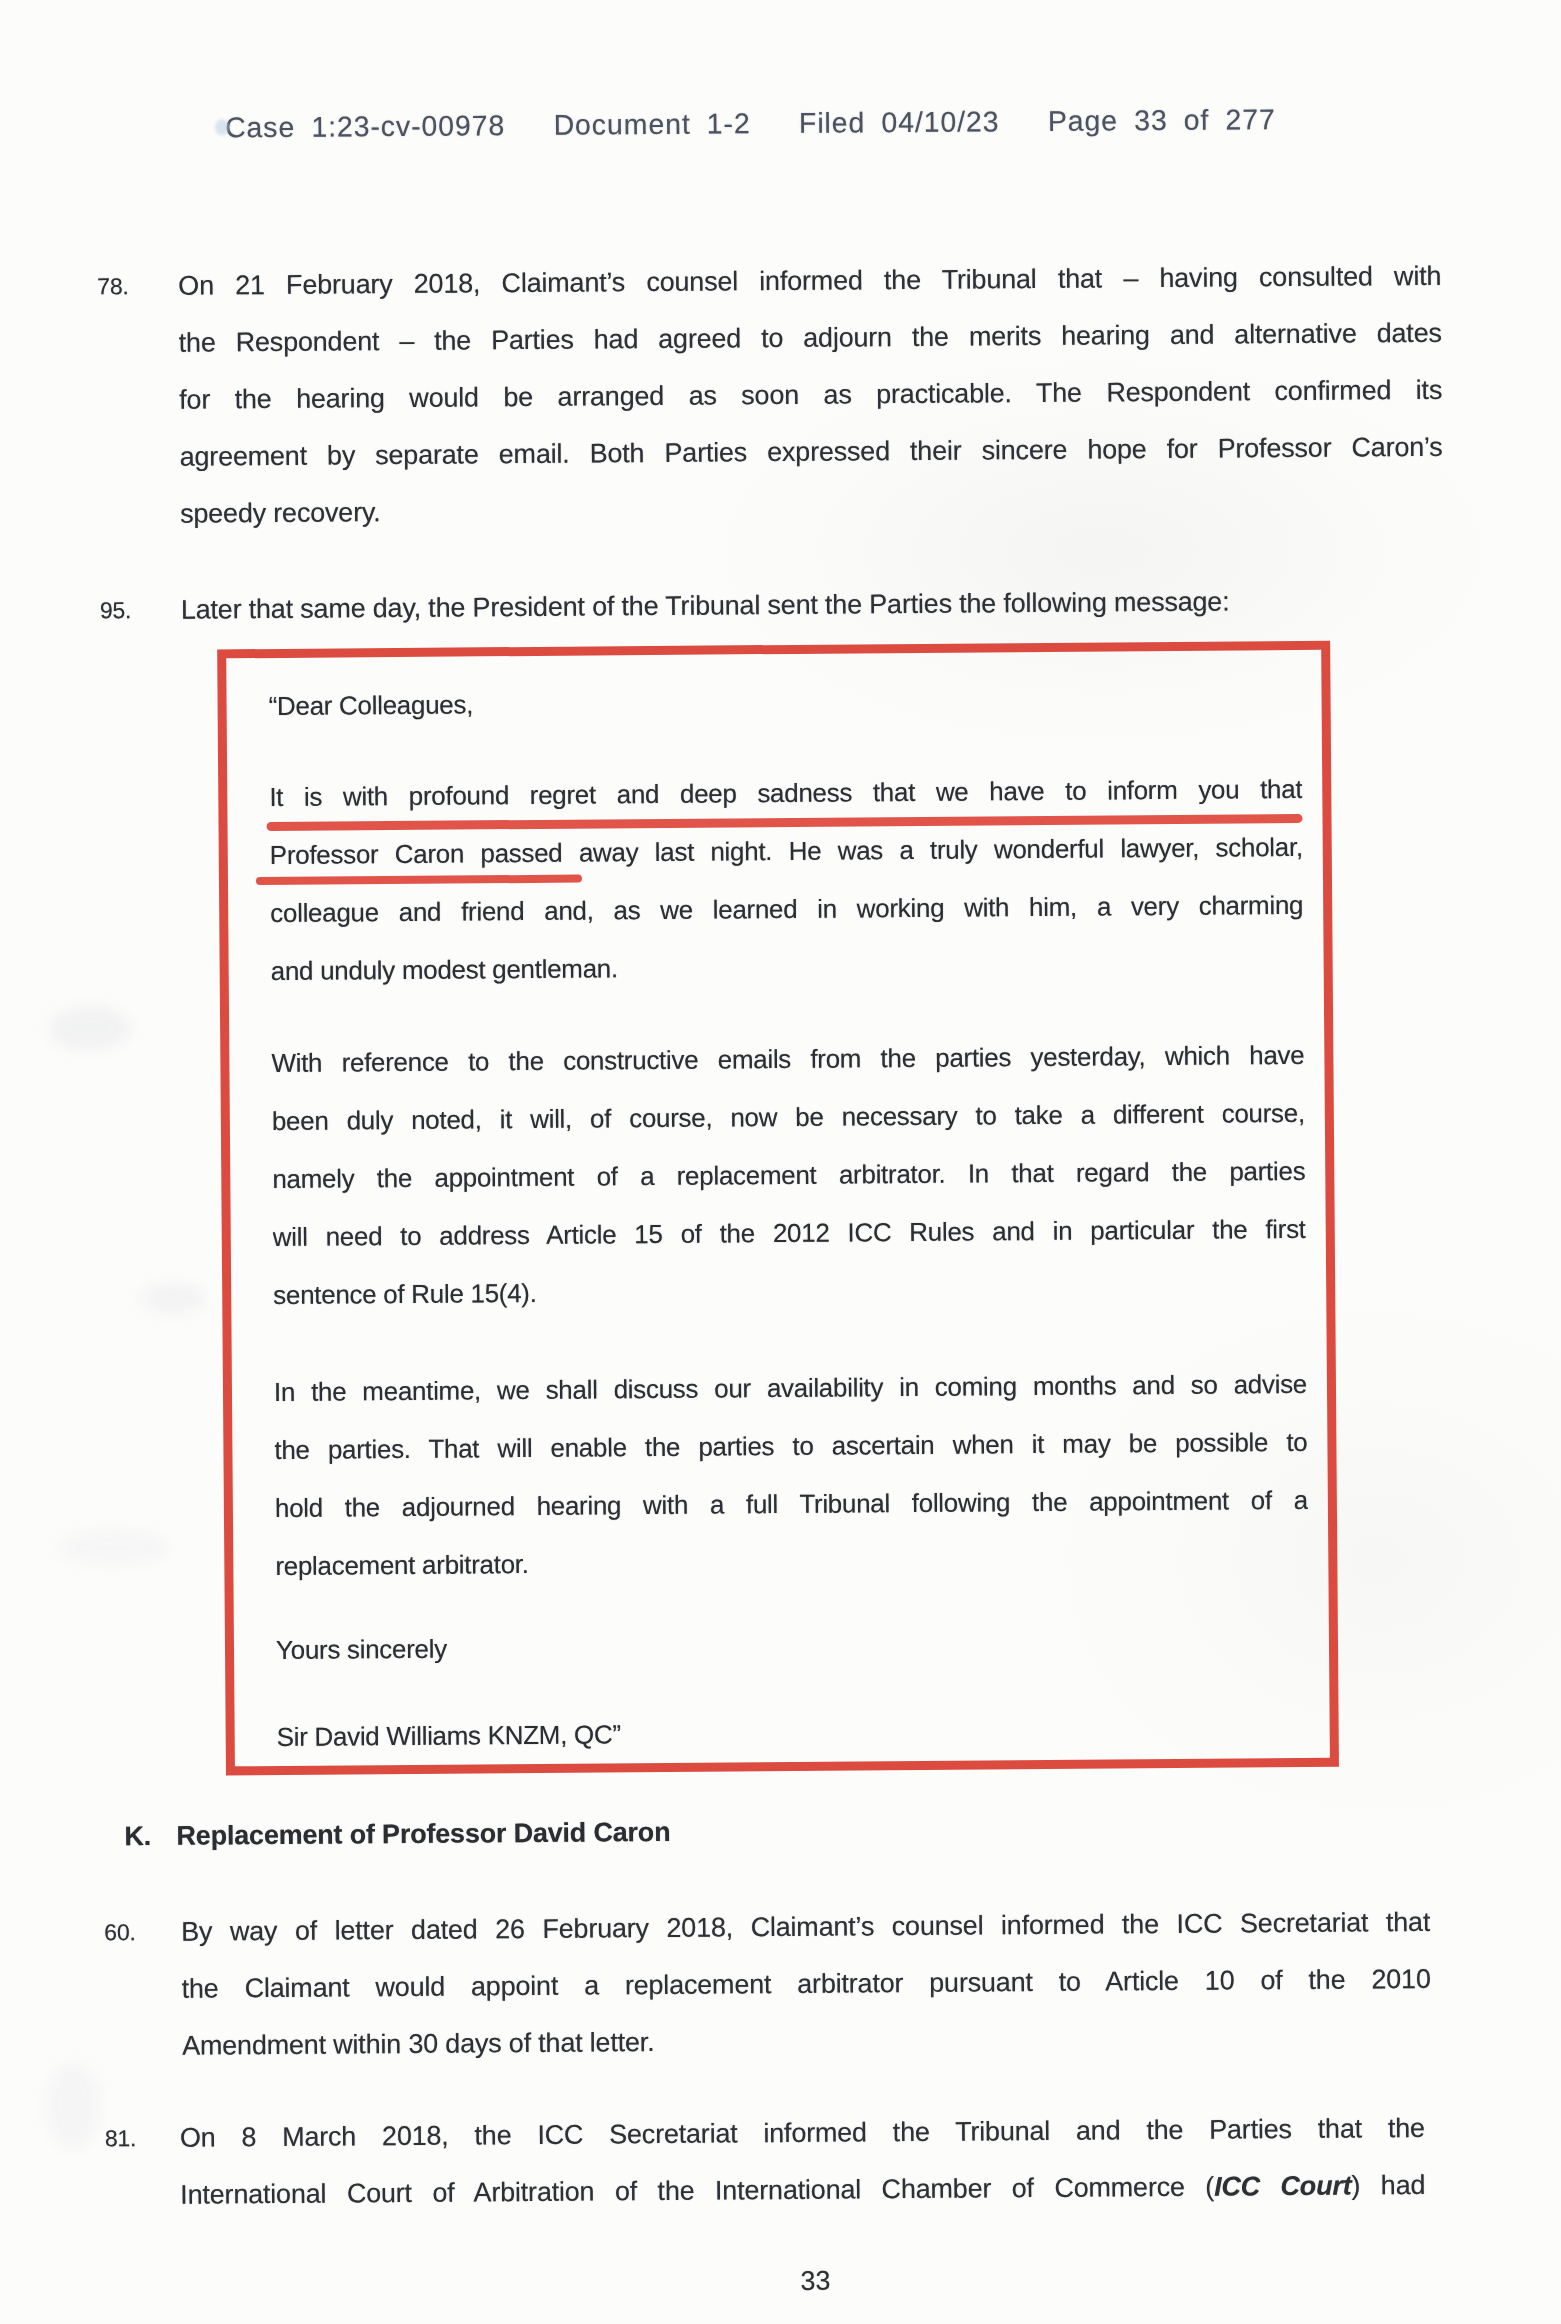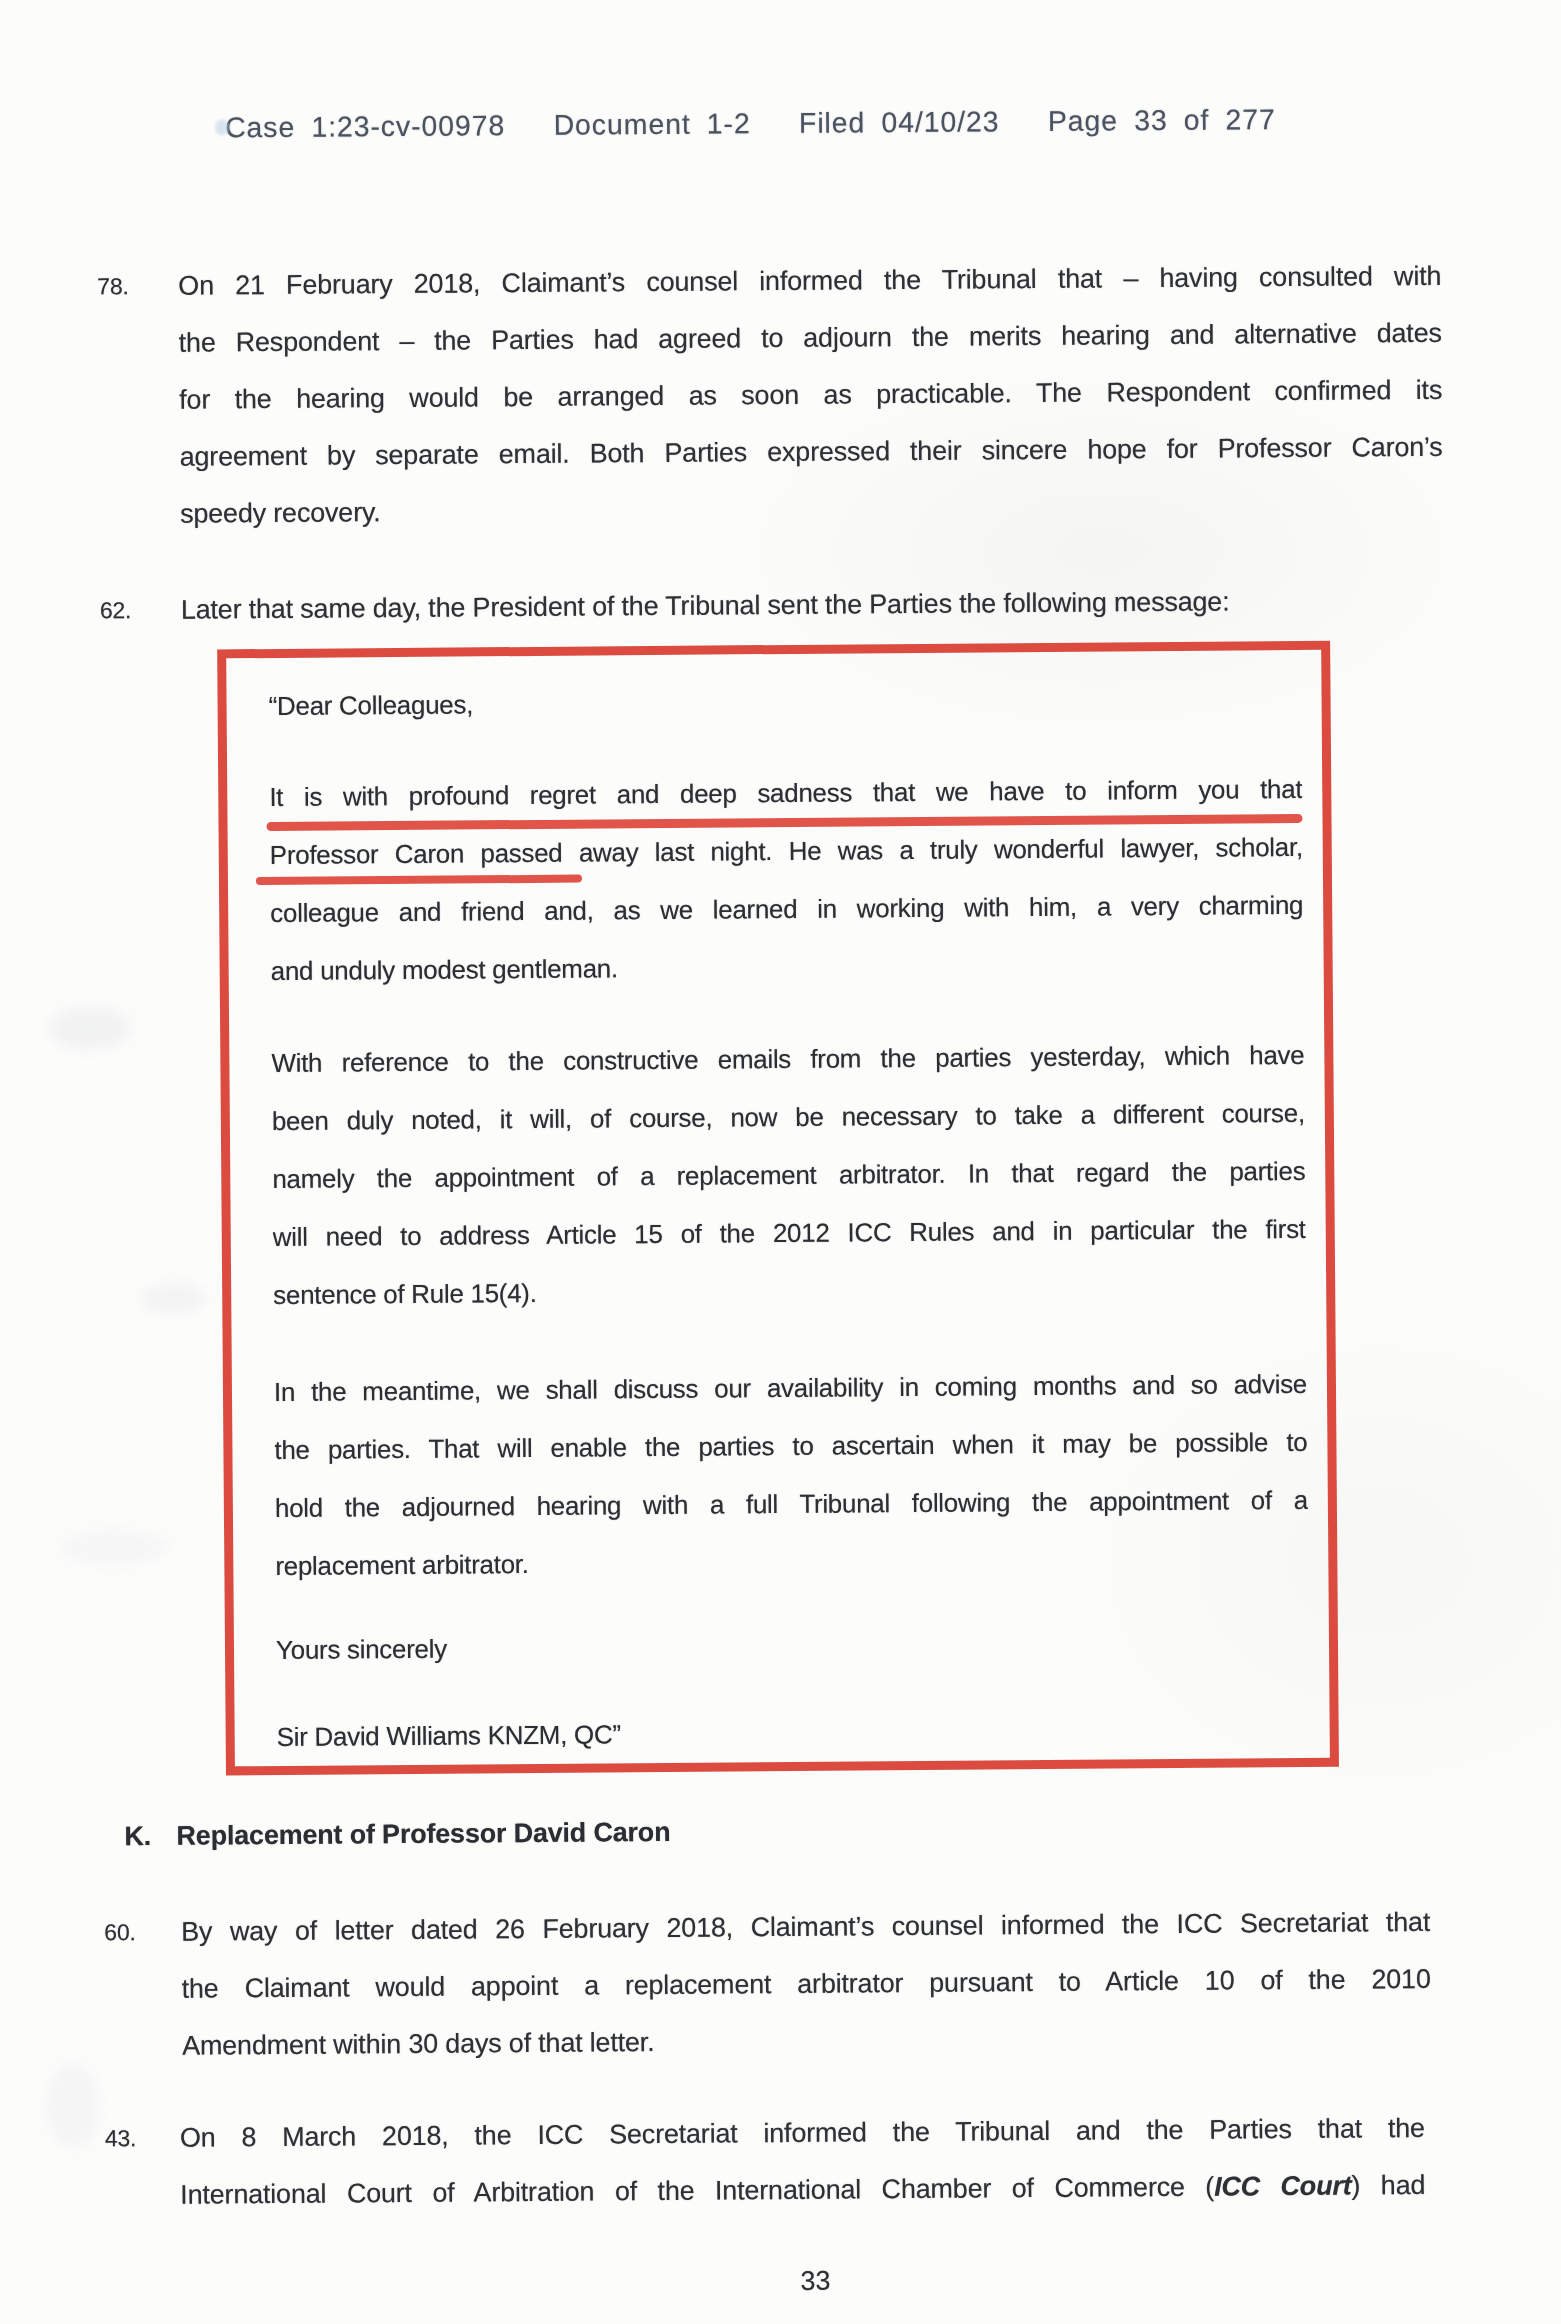--- a/index.html
+++ b/index.html
@@ -101,21 +101,21 @@
 
     <div class="pnum" style="left:103px;top:253px">78.</div>
     <div class="para" style="left:184px;top:253px;width:1263px">
       <div class="ln j">On 21 February 2018, Claimant’s counsel informed the Tribunal that – having consulted with</div>
       <div class="ln j">the Respondent – the Parties had agreed to adjourn the merits hearing and alternative dates</div>
       <div class="ln j">for the hearing would be arranged as soon as practicable.  The Respondent confirmed its</div>
       <div class="ln j">agreement by separate email. Both Parties expressed their sincere hope for Professor Caron’s</div>
       <div class="ln">speedy recovery.</div>
     </div>
 
-    <div class="pnum" style="left:103px;top:577px">62.</div>
+    <div class="pnum" style="left:103px;top:577px">95.</div>
     <div class="para" style="left:184px;top:577px;width:1263px">
       <div class="ln">Later that same day, the President of the Tribunal sent the Parties the following message:</div>
     </div>
 
     <div class="letter">
       <div class="ln">“Dear Colleagues,</div>
       <div class="lp mt36">
         <div class="ln j">It is with profound regret and deep sadness that we have to inform you that</div>
         <div class="ln j">Professor Caron passed away last night. He was a truly wonderful lawyer, scholar,</div>
         <div class="ln j">colleague and friend and, as we learned in working with him, a very charming</div>
@@ -145,21 +145,21 @@
       <span class="klabel">K.</span><span>Replacement of Professor David Caron</span>
     </div>
 
     <div class="pnum" style="left:97px;top:1899px">60.</div>
     <div class="para" style="left:174px;top:1899px;width:1249px">
       <div class="ln j">By way of letter dated 26 February 2018, Claimant’s counsel informed the ICC Secretariat that</div>
       <div class="ln j">the Claimant would appoint a replacement arbitrator pursuant to Article 10 of the 2010</div>
       <div class="ln">Amendment within 30 days of that letter.</div>
     </div>
 
-    <div class="pnum" style="left:96px;top:2105px">43.</div>
+    <div class="pnum" style="left:96px;top:2105px">81.</div>
     <div class="para" style="left:171px;top:2105px;width:1245px">
       <div class="ln j">On 8 March 2018, the ICC Secretariat informed the Tribunal and the Parties that the</div>
       <div class="ln j"><span>International Court of Arbitration of the International Chamber of Commerce (</span><span class="bi">ICC Court</span><span>) had</span></div>
     </div>
 
     <div class="pageno">33</div>
 
     <div class="sm sm1"></div>
     <div class="sm sm2"></div>
     <div class="sm sm3"></div>

